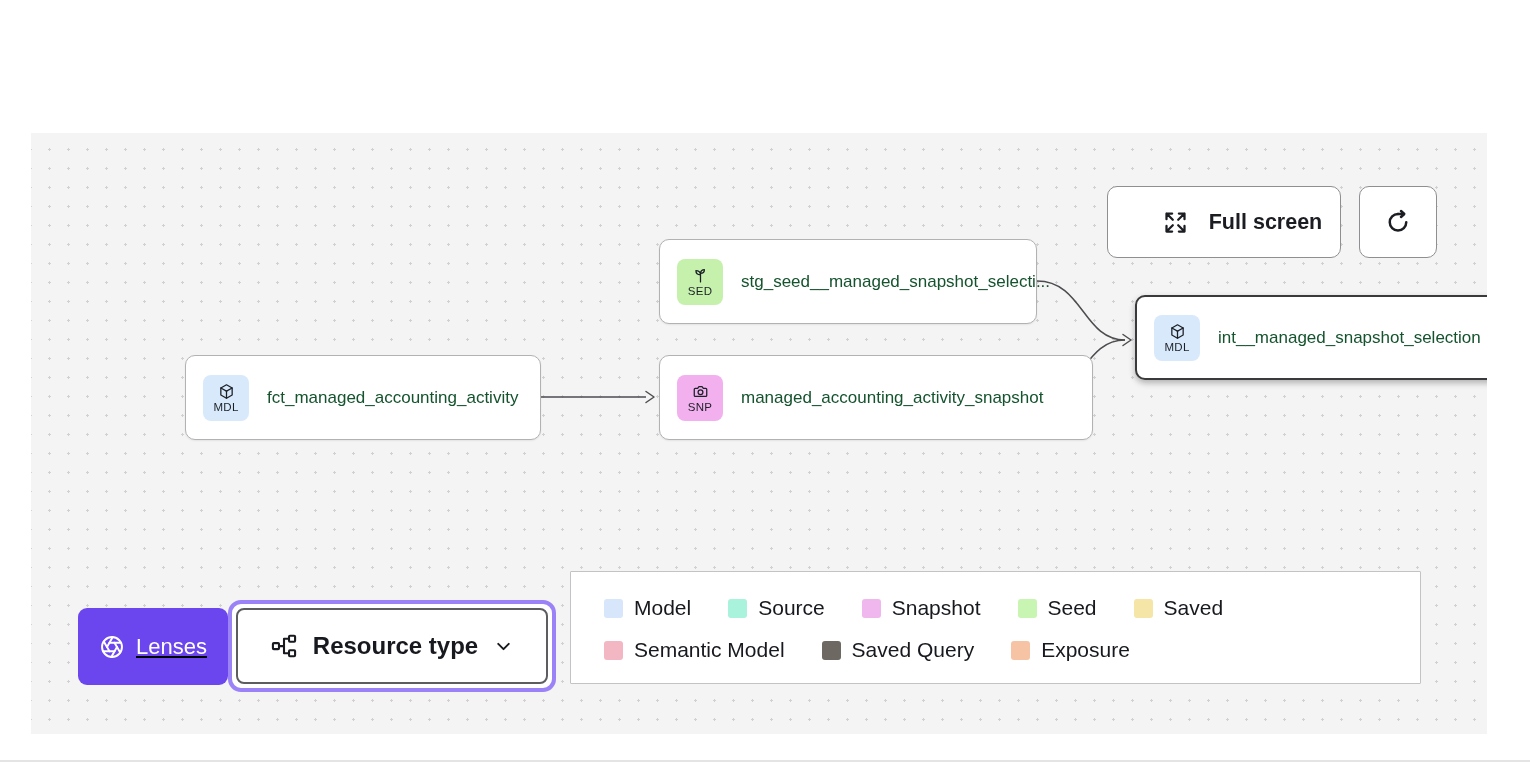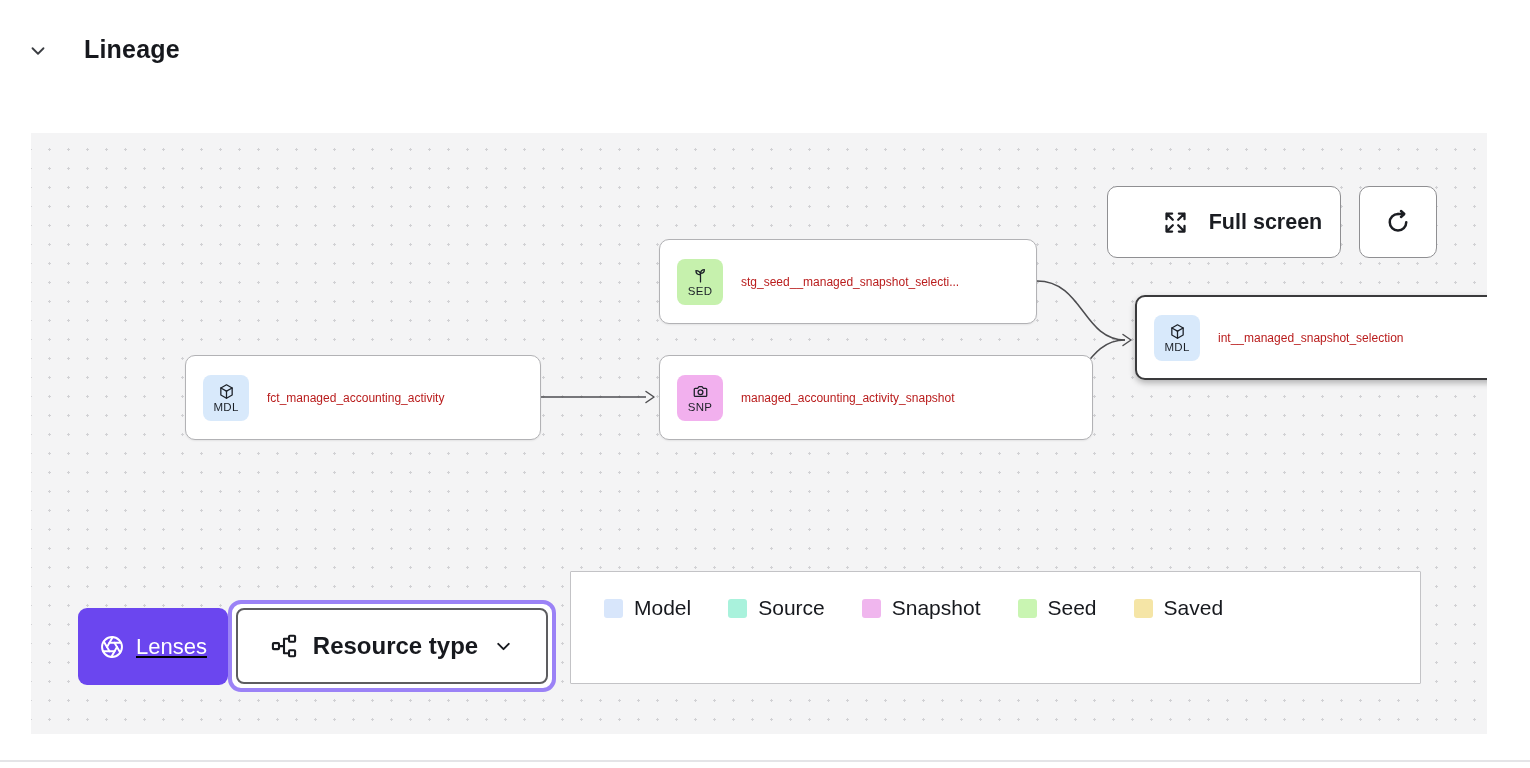--- a/index.html
+++ b/index.html
@@ -18,21 +18,21 @@
 
   .edges { position:absolute; left:0; top:0; width:1456px; height:601px; pointer-events:none; }
 
   
   .node { position:absolute; height:85px; background:#ffffff; border:1px solid #b2b2b5; border-radius:10px;
           display:flex; align-items:center; gap:18px; padding-left:17px; box-shadow:0 1px 2px rgba(0,0,0,.07); cursor:pointer; }
   .node.selected { border:2.5px solid #3a3a3c; box-shadow:0 3px 6px rgba(0,0,0,.28); }
   .badge { width:46px; height:46px; border-radius:8px; display:flex; flex-direction:column; align-items:center; justify-content:center; gap:1px; flex:0 0 auto; }
   .badge svg { width:17px; height:17px; }
   .bcode { font-size:11.5px; font-weight:500; color:#1c2128; letter-spacing:.3px; }
-  .nlabel { font-size:12px; color:#b91c1c; white-space:nowrap; }
+  .nlabel { font-size:17px; color:#14532d; white-space:nowrap; }
 
   
   .btn { position:absolute; background:#fff; border:1.5px solid #8f8f92; border-radius:10px; display:flex; align-items:center; justify-content:center; cursor:pointer; }
   .btn-full { left:1076px; top:53px; width:234px; height:72px; gap:20px;padding-left:36px; }
   .btn-full span { font-size:21.5px; font-weight:600; color:#1b1d22; }
   .btn-refresh { left:1328px; top:53px; width:78px; height:72px; }
 
   
   .lenses { position:absolute; left:47px; top:475px; width:150px; height:77px; border-radius:9px;
             display:flex; align-items:center; justify-content:center; gap:11px; cursor:pointer; border:none;text-decoration:underline; }
@@ -51,28 +51,20 @@
   .lg-lbl { font-size:21px; color:#17191e; }
 
   .divider { position:absolute; left:0; top:760px; width:1530px; height:2px; background:#e4e4e7; }
   svg { display:block; }
 </style>
 </head>
 <body>
 
 <div class="page">
 
-  <div class="hdr">
-    <div class="hdr-chev">
-      <svg viewBox="0 0 24 24" fill="none" stroke="#3b3d42" stroke-width="2" stroke-linecap="round" stroke-linejoin="round">
-          <polyline points="6,9 12,15 18,9"></polyline>
-        </svg>
-    </div>
-    <div class="hdr-title">Lineage</div>
-  </div>
 
   <div class="canvas">
 
     <svg class="edges" width="1456" height="601" viewBox="0 0 1456 601" fill="none">
       <path d="M510 264 H 615" stroke="#4d4d50" stroke-width="1.5"></path>
       <path d="M615 258.5 L 623 264 L 615 269.5" stroke="#4d4d50" stroke-width="1.5" stroke-linecap="round" stroke-linejoin="round"></path>
       <path d="M1006 148 C 1052 148, 1052 207, 1094 207" stroke="#4d4d50" stroke-width="1.5"></path>
       <path d="M1006 264 C 1052 264, 1052 207, 1094 207" stroke="#4d4d50" stroke-width="1.5"></path>
       <path d="M1092 201.5 L 1100 207 L 1092 212.5" stroke="#4d4d50" stroke-width="1.5" stroke-linecap="round" stroke-linejoin="round"></path>
     </svg>
@@ -186,18 +178,32 @@
         </div>
         <div class="lg-item">
           <span class="lg-sq" style="background-color: rgb(201, 245, 178);"></span>
           <span class="lg-lbl">Seed</span>
         </div>
         <div class="lg-item">
           <span class="lg-sq" style="background-color: rgb(245, 229, 166);"></span>
           <span class="lg-lbl">Saved</span>
         </div>
       </div>
+      <div class="lg-row">
+        <div class="lg-item">
+          <span class="lg-sq" style="background-color: rgb(243, 183, 196);"></span>
+          <span class="lg-lbl">Semantic Model</span>
+        </div>
+        <div class="lg-item">
+          <span class="lg-sq" style="background-color: rgb(110, 104, 98);"></span>
+          <span class="lg-lbl">Saved Query</span>
+        </div>
+        <div class="lg-item">
+          <span class="lg-sq" style="background-color: rgb(246, 196, 164);"></span>
+          <span class="lg-lbl">Exposure</span>
+        </div>
+      </div>
     </div>
 
   </div>
 
   <div class="divider"></div>
 </div>
 
 </body></html>

